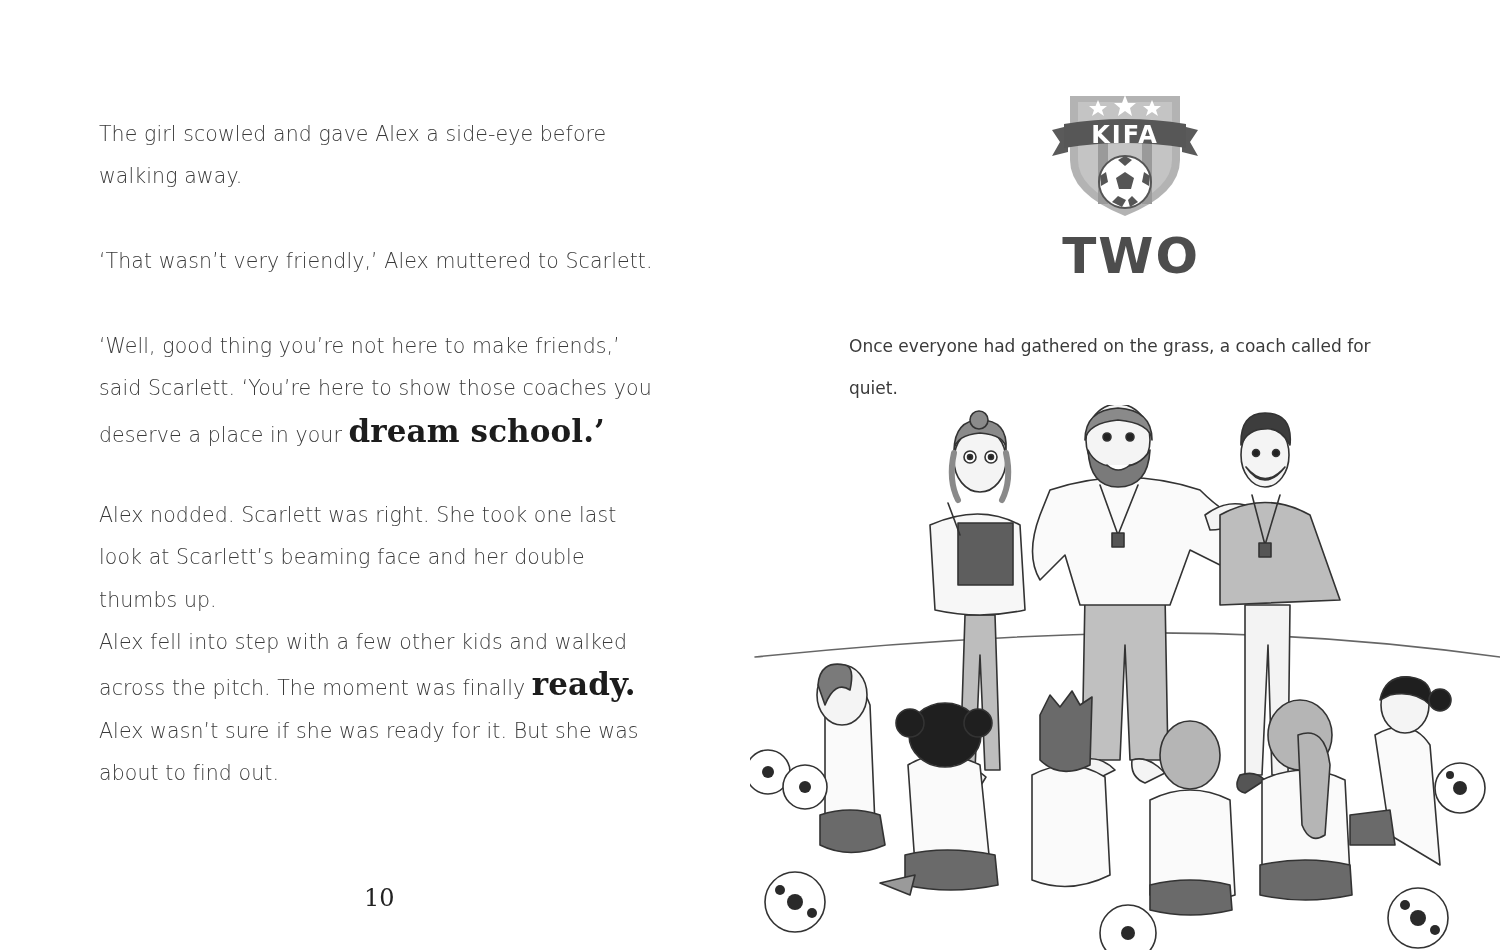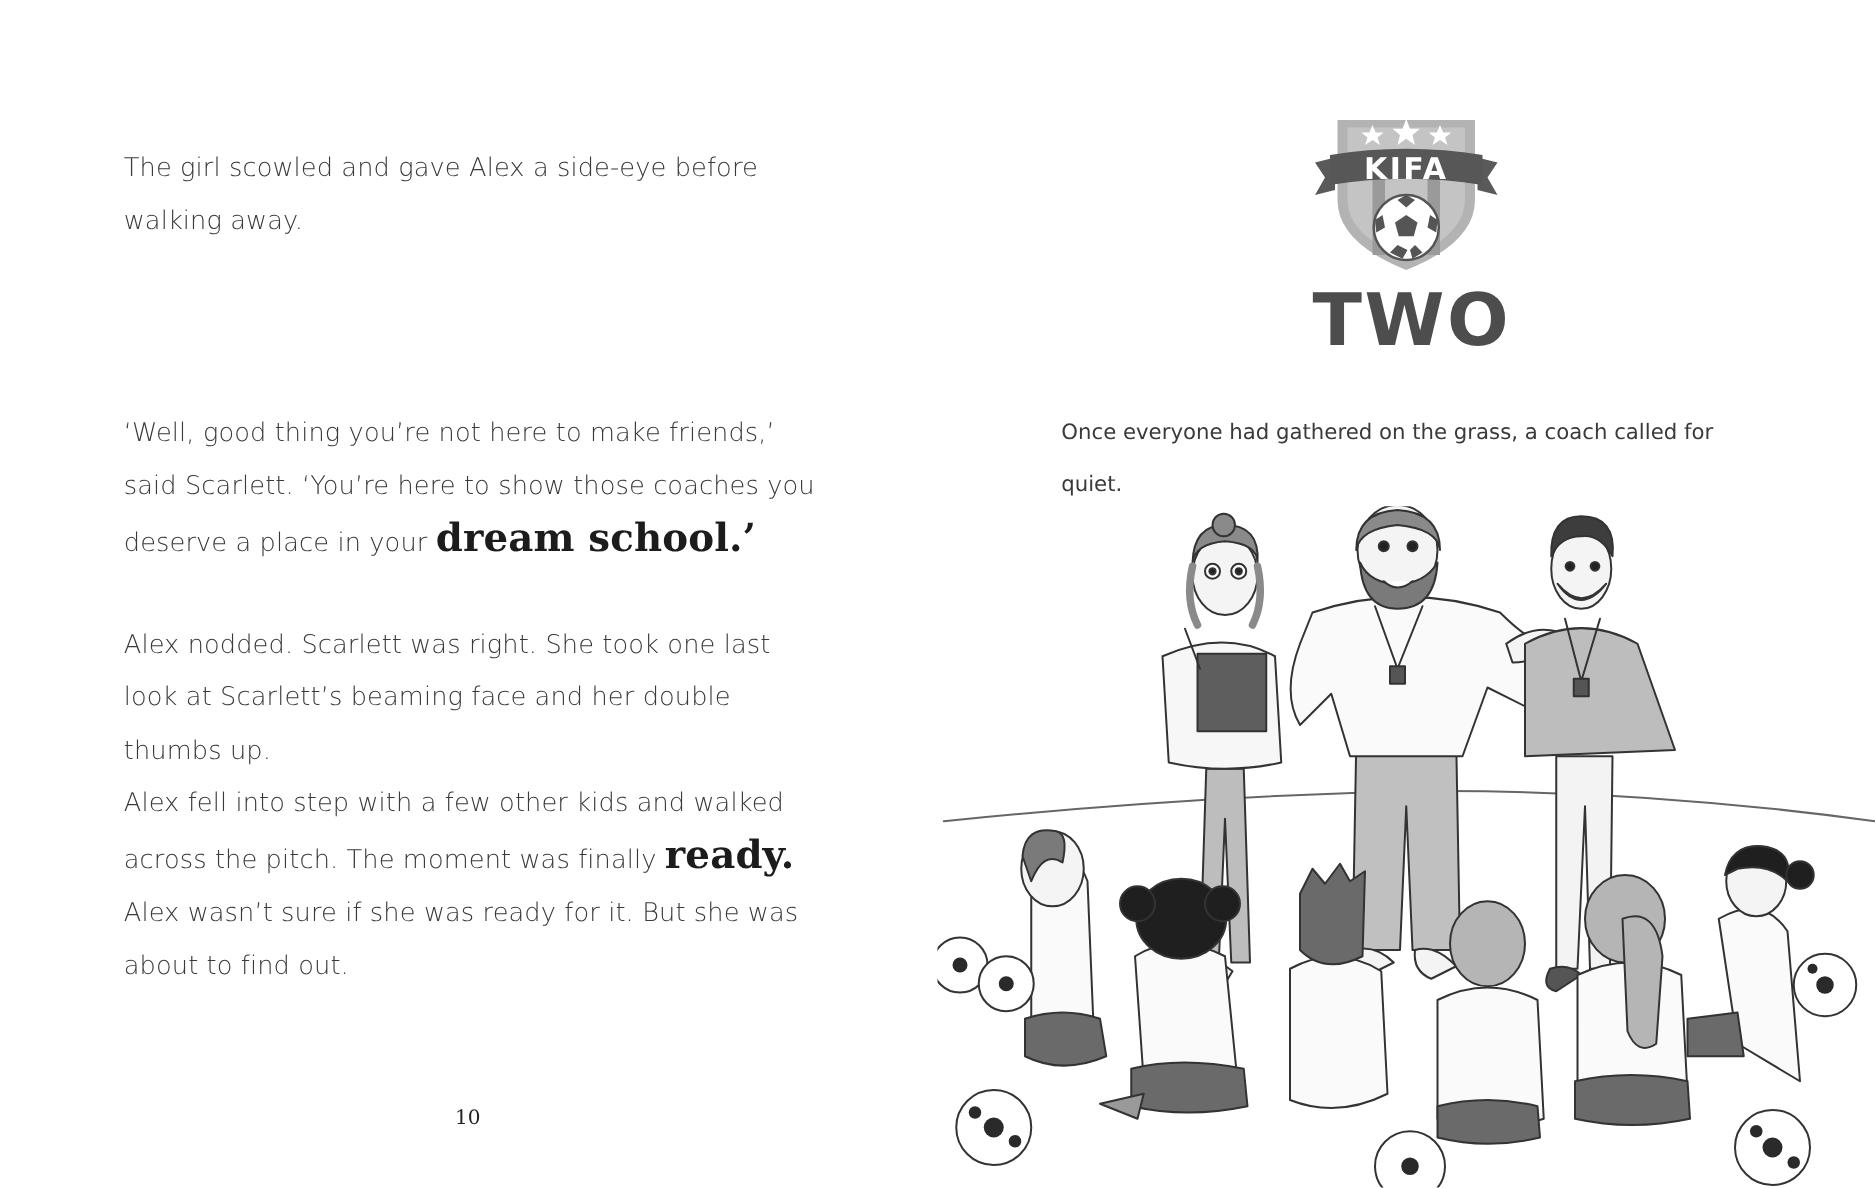--- a/index.html
+++ b/index.html
@@ -7,34 +7,35 @@
     width:1500px; height:950px; background:#ffffff; position:relative; overflow:hidden;
     font-family:"DejaVu Sans", sans-serif; color:#3c3c3c;
   }
   .page { position:absolute; top:0; height:716px; }
   .page-left { left:0; width:750px; }
   .page-right { left:750px; width:750px; }
 
   .para { position:absolute; left:99px; width:560px; margin:0; font-size:20.5px; line-height:42.3px;
           font-weight:300; letter-spacing:0.1px; color:#3a3a3a; }
   .para .emph { font-family:"DejaVu Serif", serif; font-weight:bold; color:#1c1c1c; font-size:31px; }
-  .page-number { position:absolute; left:364px; top:884px; font-family:"DejaVu Serif", serif; font-size:16px; color:#222; }
+  .page-number { position:absolute; left:364px; top:884px; font-family:"DejaVu Serif", serif; font-size:24px; color:#222; }
 
   .crest { position:absolute; left:300px; top:90px; width:150px; height:128px; }
-  .chapter-title { position:absolute; left:300px; top:224px; width:150px; text-align:left;
-                   font-family:"DejaVu Sans", sans-serif; font-weight:bold; font-size:58px;
+  .chapter-title { position:absolute; left:300px; top:224px; width:150px; text-align:right;
+                   font-family:"DejaVu Sans", sans-serif; font-weight:bold; font-size:50px;
                    letter-spacing:2px; color:#4d4d4d; line-height:64px; }
   .para-r { position:absolute; left:99px; width:560px; margin:0; font-size:17px; line-height:42.3px; color:#3a3a3a; }
   .illustration { position:absolute; left:0; top:405px; width:750px; height:545px; }
 </style>
 </head>
 <body>
 
 <div class="page page-left">
   <p class="para" style="top:113px"><span>The girl scowled and gave Alex a side-eye before walking away.</span></p>
+  <p class="para" style="top:240px"><span>‘That wasn’t very friendly,’ Alex muttered to Scarlett.</span></p>
   <p class="para" style="top:325px"><span>‘Well, good thing you’re not here to make friends,’ said Scarlett. ‘You’re here to show those coaches you deserve a place in your </span><span class="emph">dream school.’</span></p>
   <p class="para" style="top:494px"><span>Alex nodded. Scarlett was right. She took one last look at Scarlett’s beaming face and her double thumbs up.</span></p>
   <p class="para" style="top:621px"><span>Alex fell into step with a few other kids and walked across the pitch. The moment was finally </span><span class="emph">ready.</span><span> Alex wasn’t sure if she was ready for it. But she was about to find out.</span></p>
   <div class="page-number">10</div>
 </div>
 
 <div class="page page-right">
   <svg class="crest" viewBox="0 0 150 128">
 
     <path d="M20 6 H130 V70 Q130 104 75 126 Q20 104 20 70 Z" fill="#b3b3b3"></path>

